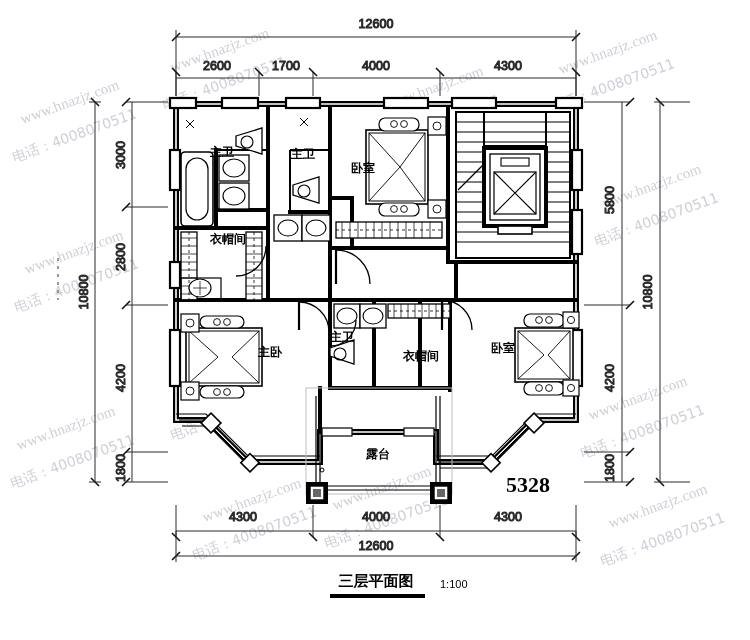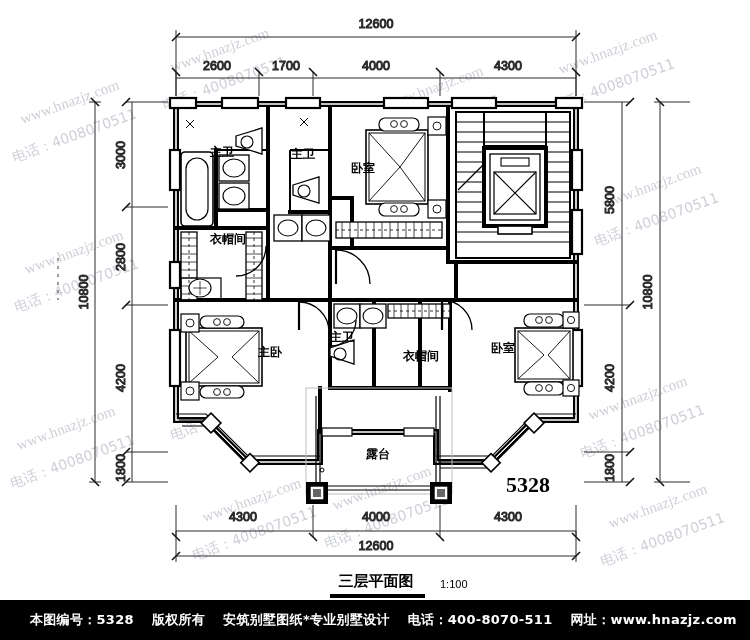--- a/index.html
+++ b/index.html
@@ -510,20 +510,13 @@
     <text class="bignum" x="528" y="492" text-anchor="middle">5328</text>
 
     <g>
       <text class="titletxt" x="376" y="586" text-anchor="middle">三层平面图</text>
       <text class="scaletxt" x="440" y="588">1:100</text>
     </g>
   </svg>
 
   <div class="footer-rule"></div>
 
-  <div id="footer">
-    <span class="ftxt pad">本图编号：5328</span>
-    <span class="ftxt gap">版权所有</span>
-    <span class="ftxt gap">安筑别墅图纸*专业别墅设计</span>
-    <span class="ftxt gap">电话：400-8070-511</span>
-    <span class="ftxt gap">网址：www.hnazjz.com</span>
-  </div>
 </div>
 
 </body></html>

